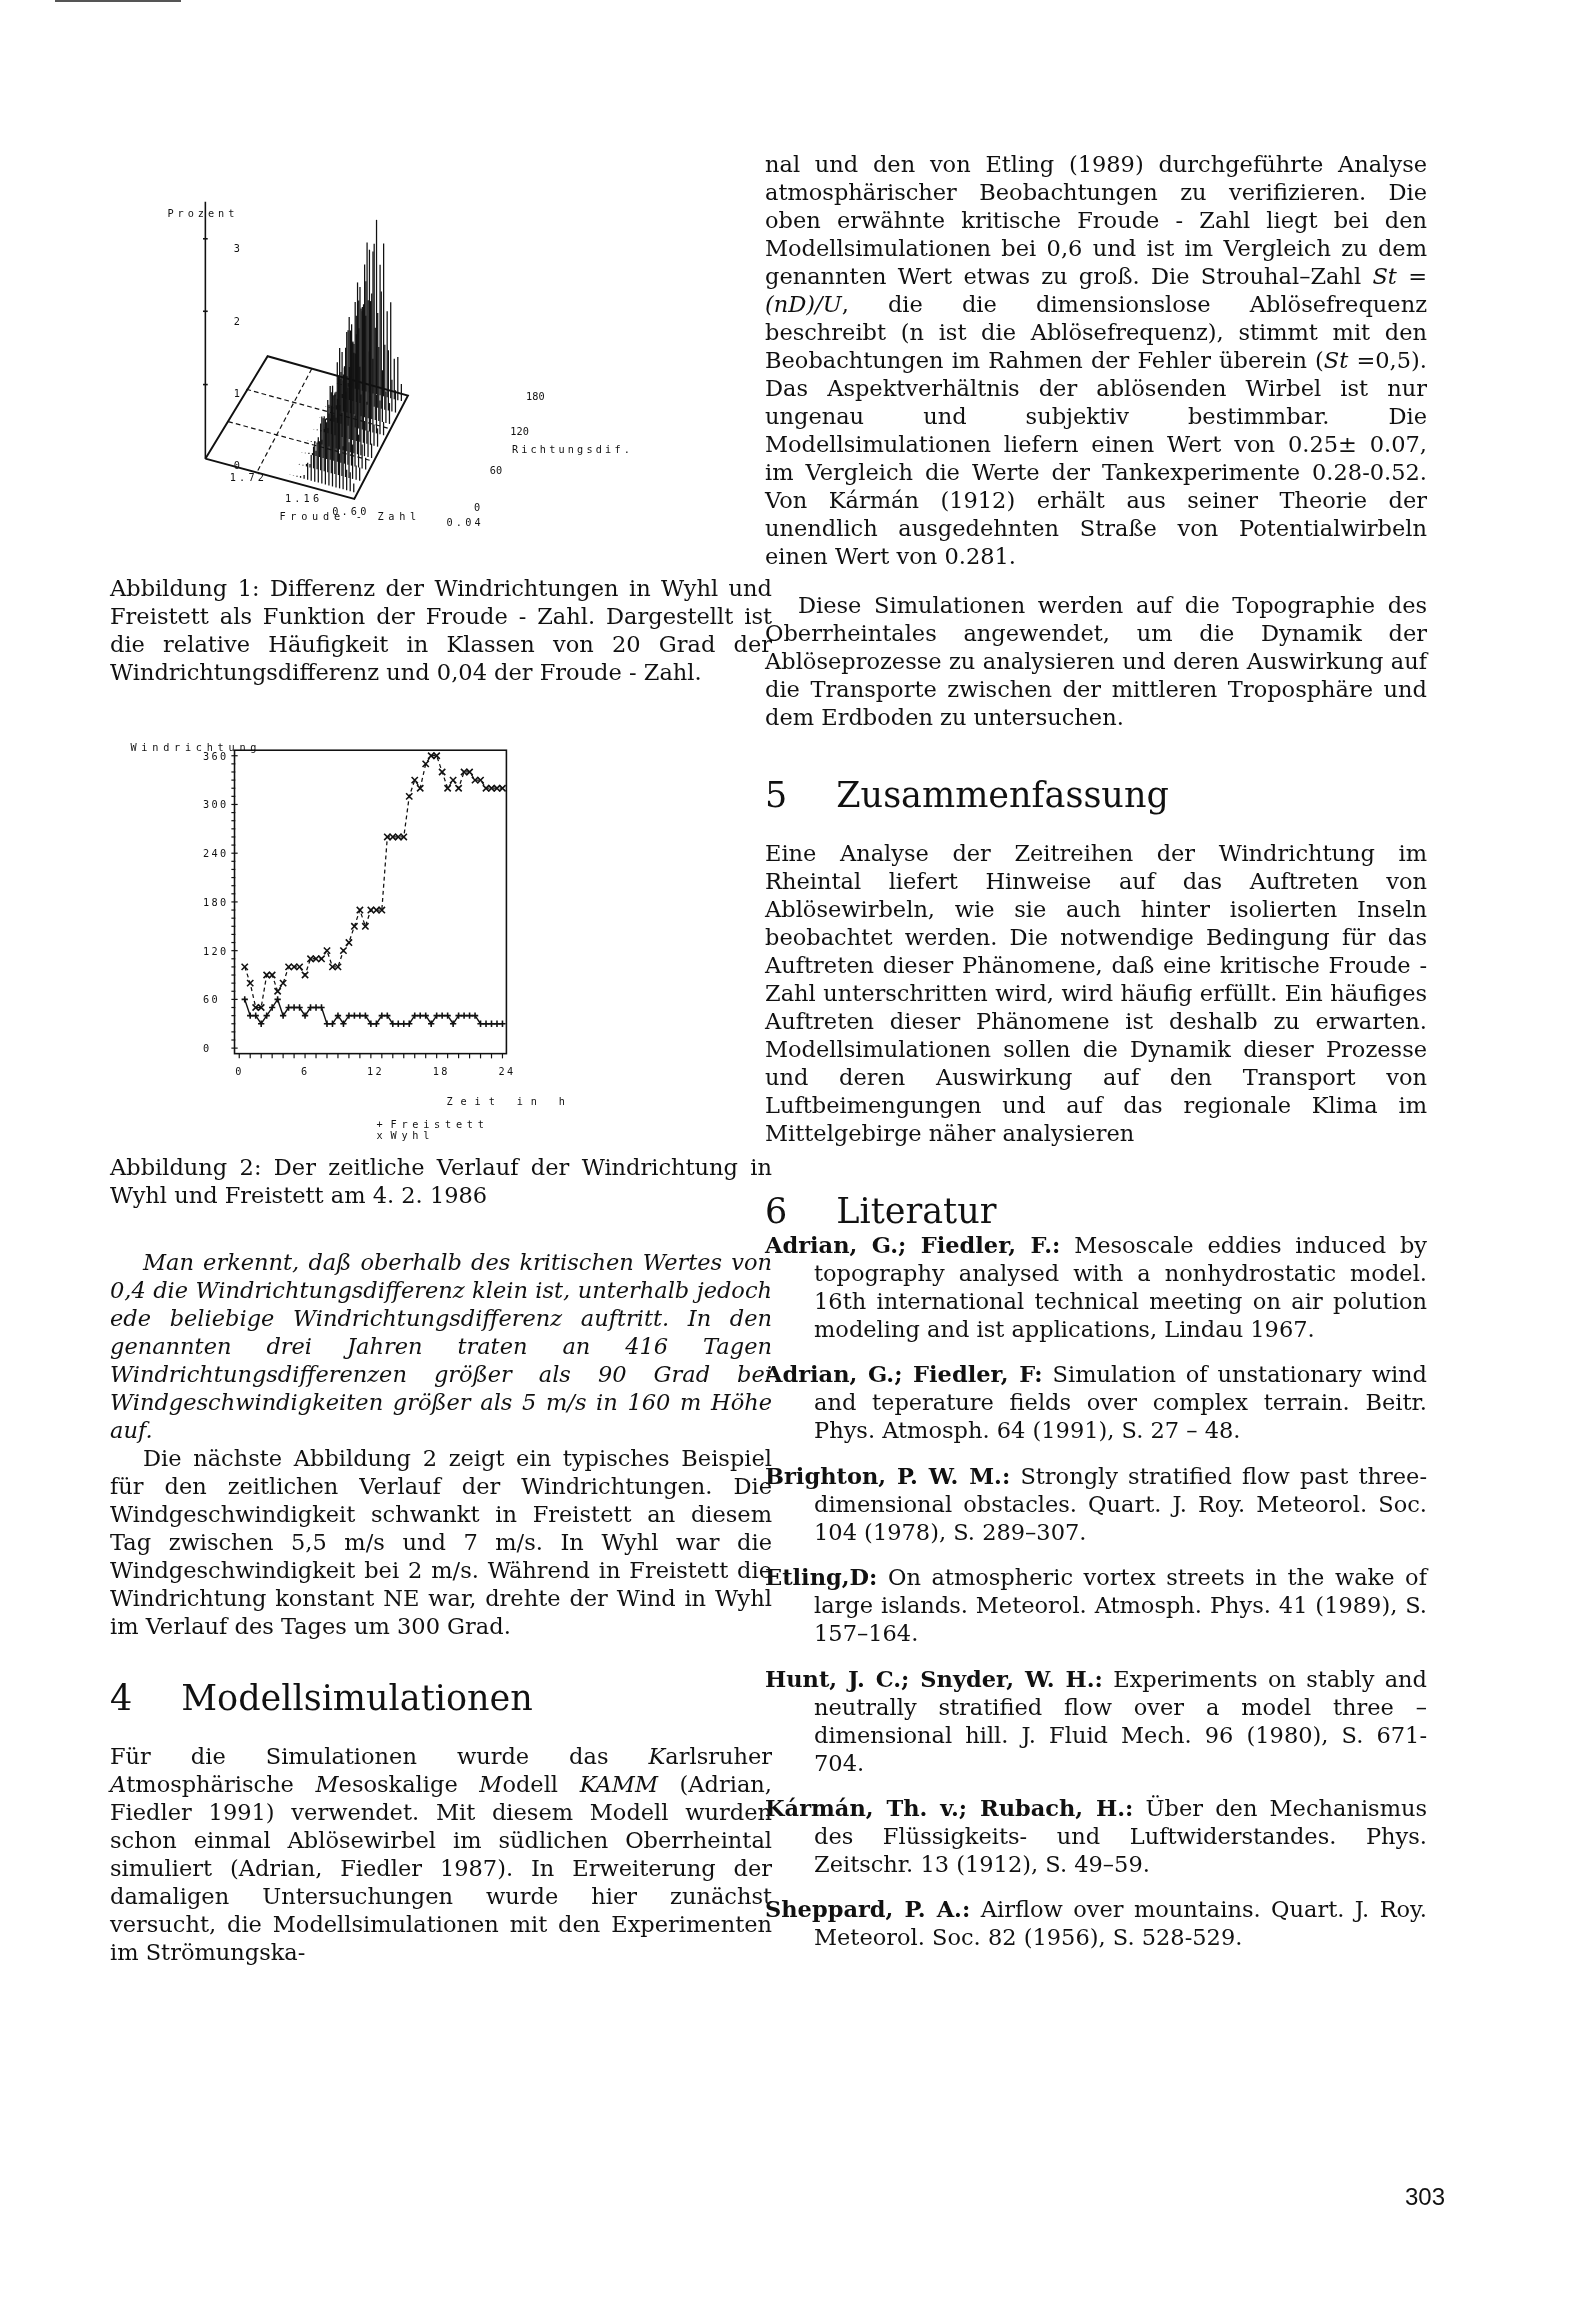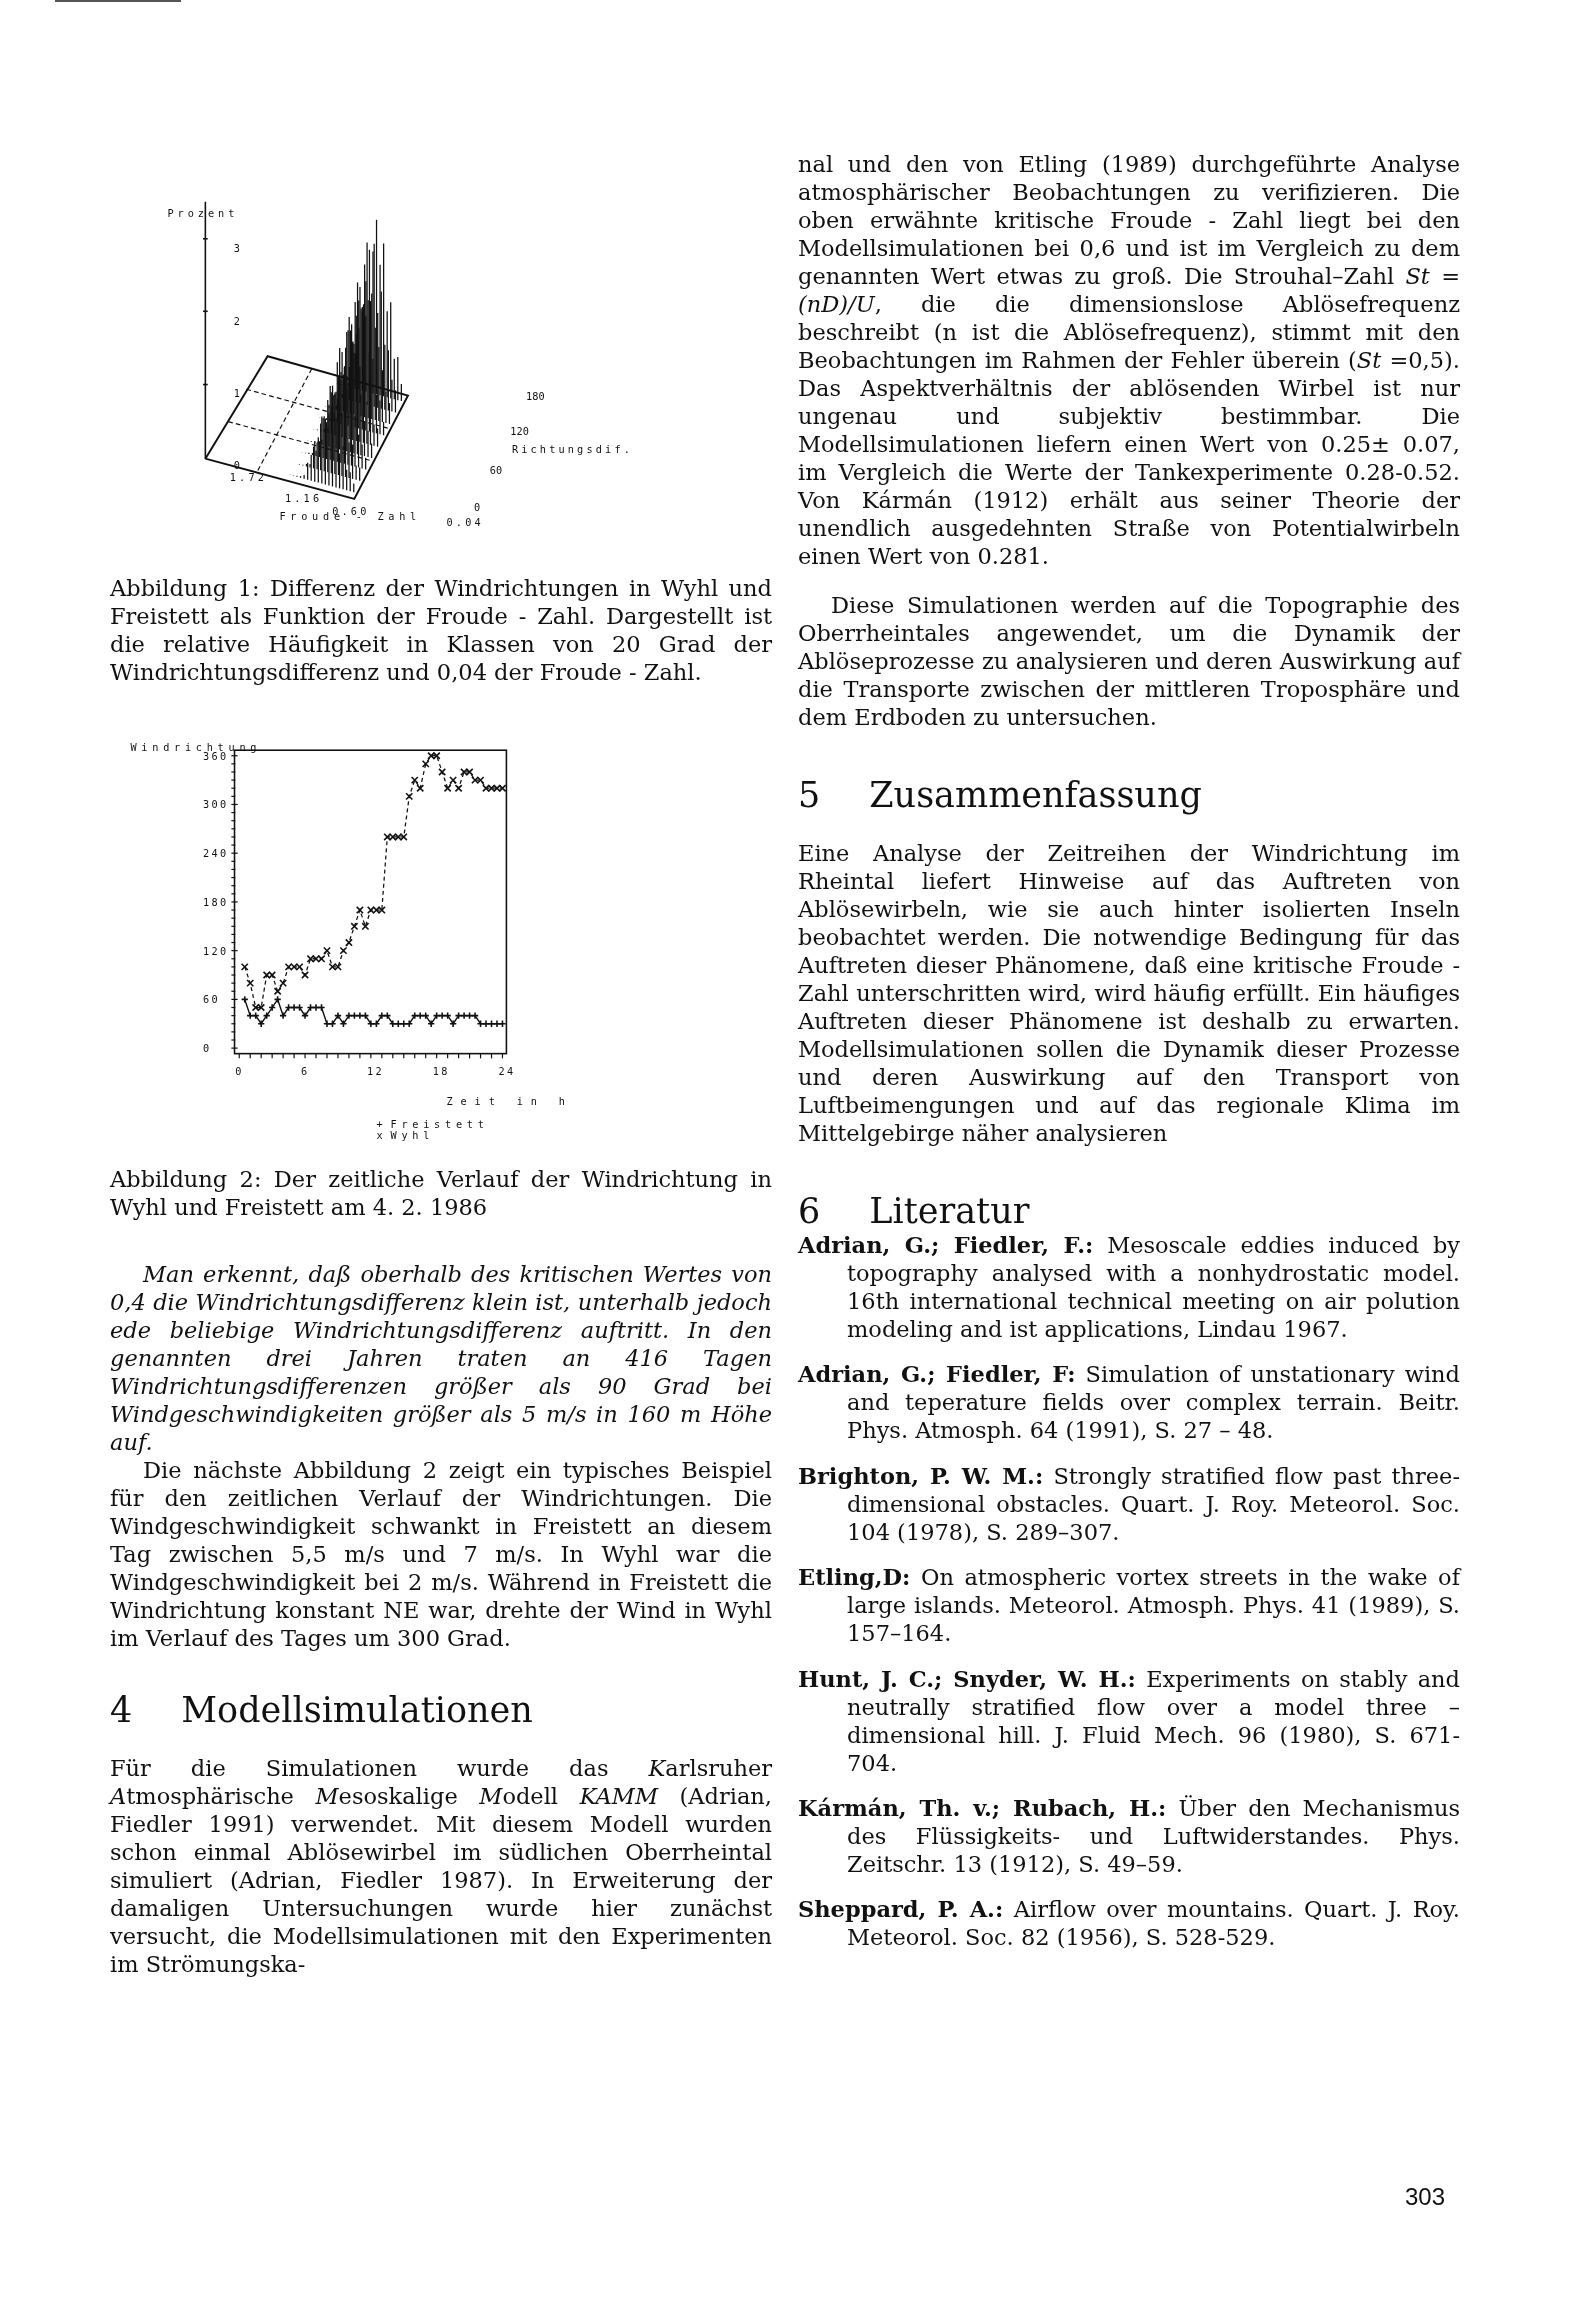--- a/index.html
+++ b/index.html
@@ -1,21 +1,21 @@
 <!DOCTYPE html>
 <html style="font-size:12.6px"><head>
 <meta charset="utf-8">
 <style>
   html, body { margin: 0; padding: 0; background: #ffffff; }
   body { width: 1577px; height: 2319px; position: relative; overflow: hidden;
          font-family: "DejaVu Serif", "Liberation Serif", serif; color: #111; }
   .scan-mark { position: absolute; left: 55px; top: 0; width: 126px; height: 1.6px; background: #555; }
   .col { position: absolute; }
   .col-left { left: 110px; top: 181px; width: 662px; }
-  .col-right { left: 798px; top: 150px; width: 662px; }
+  .col-right { left: 765px; top: 150px; width: 662px; }
   .body-text { font-size: 22.5px; line-height: 28px; text-align: justify; hyphens: manual; margin: 0; }
   .indent { text-indent: 33px; }
   .caption { font-size: 22.5px; line-height: 28px; text-align: justify; margin: 0; }
   .section-heading { font-size: 35px; margin: 0; display: flex; gap: 49px; align-items: baseline; font-weight: normal; }
   .section-heading .num { font-weight: normal; }
   .fig { position: relative; }
   .fig svg { display: block; }
   .ref { font-size: 22.5px; line-height: 28px; margin: 0 0 17.4px 0; padding-left: 49px; text-indent: -49px; text-align: justify; }
   .ref .authors { font-weight: bold; }
   .page-number { position: absolute; left: 1405px; top: 2183px; font-family: Liberation Sans, sans-serif; font-size: 24px; }
@@ -424,21 +424,21 @@
         </g>
       <g font-family="DejaVu Sans Mono, Liberation Mono, monospace" font-size="13" fill="#111">
         <text x="338" y="512">+</text>
         <text x="356" y="512" letter-spacing="6">Freistett</text>
         <text x="338" y="526">x</text>
         <text x="356" y="526" letter-spacing="6">Wyhl</text>
       </g>
     </svg>
   </div>
 
-  <p class="caption" style="margin-top:15px;">Abbildung 2: Der zeitliche Verlauf der Windrichtung in Wyhl und Freistett am 4. 2. 1986</p>
+  <p class="caption" style="margin-top:3px;">Abbildung 2: Der zeitliche Verlauf der Windrichtung in Wyhl und Freistett am 4. 2. 1986</p>
 
   <p class="body-text indent" style="margin-top:39px;font-style:italic;">Man erkennt, daß oberhalb des kritischen Wertes von 0,4 die Windrichtungsdifferenz klein ist, unterhalb jedoch ede beliebige Windrichtungsdifferenz auftritt. In den genannten drei Jahren traten an 416 Tagen Windrichtungsdifferenzen größer als 90 Grad bei Windgeschwindigkeiten größer als 5 m/s in 160 m Höhe auf.</p>
   <p class="body-text indent">Die nächste Abbildung 2 zeigt ein typisches Beispiel für den zeitlichen Verlauf der Windrichtungen. Die Windgeschwindigkeit schwankt in Freistett an diesem Tag zwischen 5,5 m/s und 7 m/s. In Wyhl war die Windgeschwindigkeit bei 2 m/s. Während in Freistett die Windrichtung konstant NE war, drehte der Wind in Wyhl im Verlauf des Tages um 300 Grad.</p>
 
   <h2 class="section-heading" style="margin-top:38px;">
     <span class="num">4</span>
     <span>Modellsimulationen</span>
   </h2>
   <p class="body-text" style="margin-top:24px;"><span>Für die Simulationen wurde das </span><em>K</em><span>arlsruher </span><em>A</em><span>tmosphärische </span><em>M</em><span>esoskalige </span><em>M</em><span>odell </span><em>KAMM</em><span> (Adrian, Fiedler 1991) verwendet. Mit diesem Modell wurden schon einmal Ablösewirbel im südlichen Oberrheintal simuliert (Adrian, Fiedler 1987). In Erweiterung der damaligen Untersuchungen wurde hier zunächst versucht, die Modellsimulationen mit den Experimenten im Strömungska-</span></p>
 </div>

